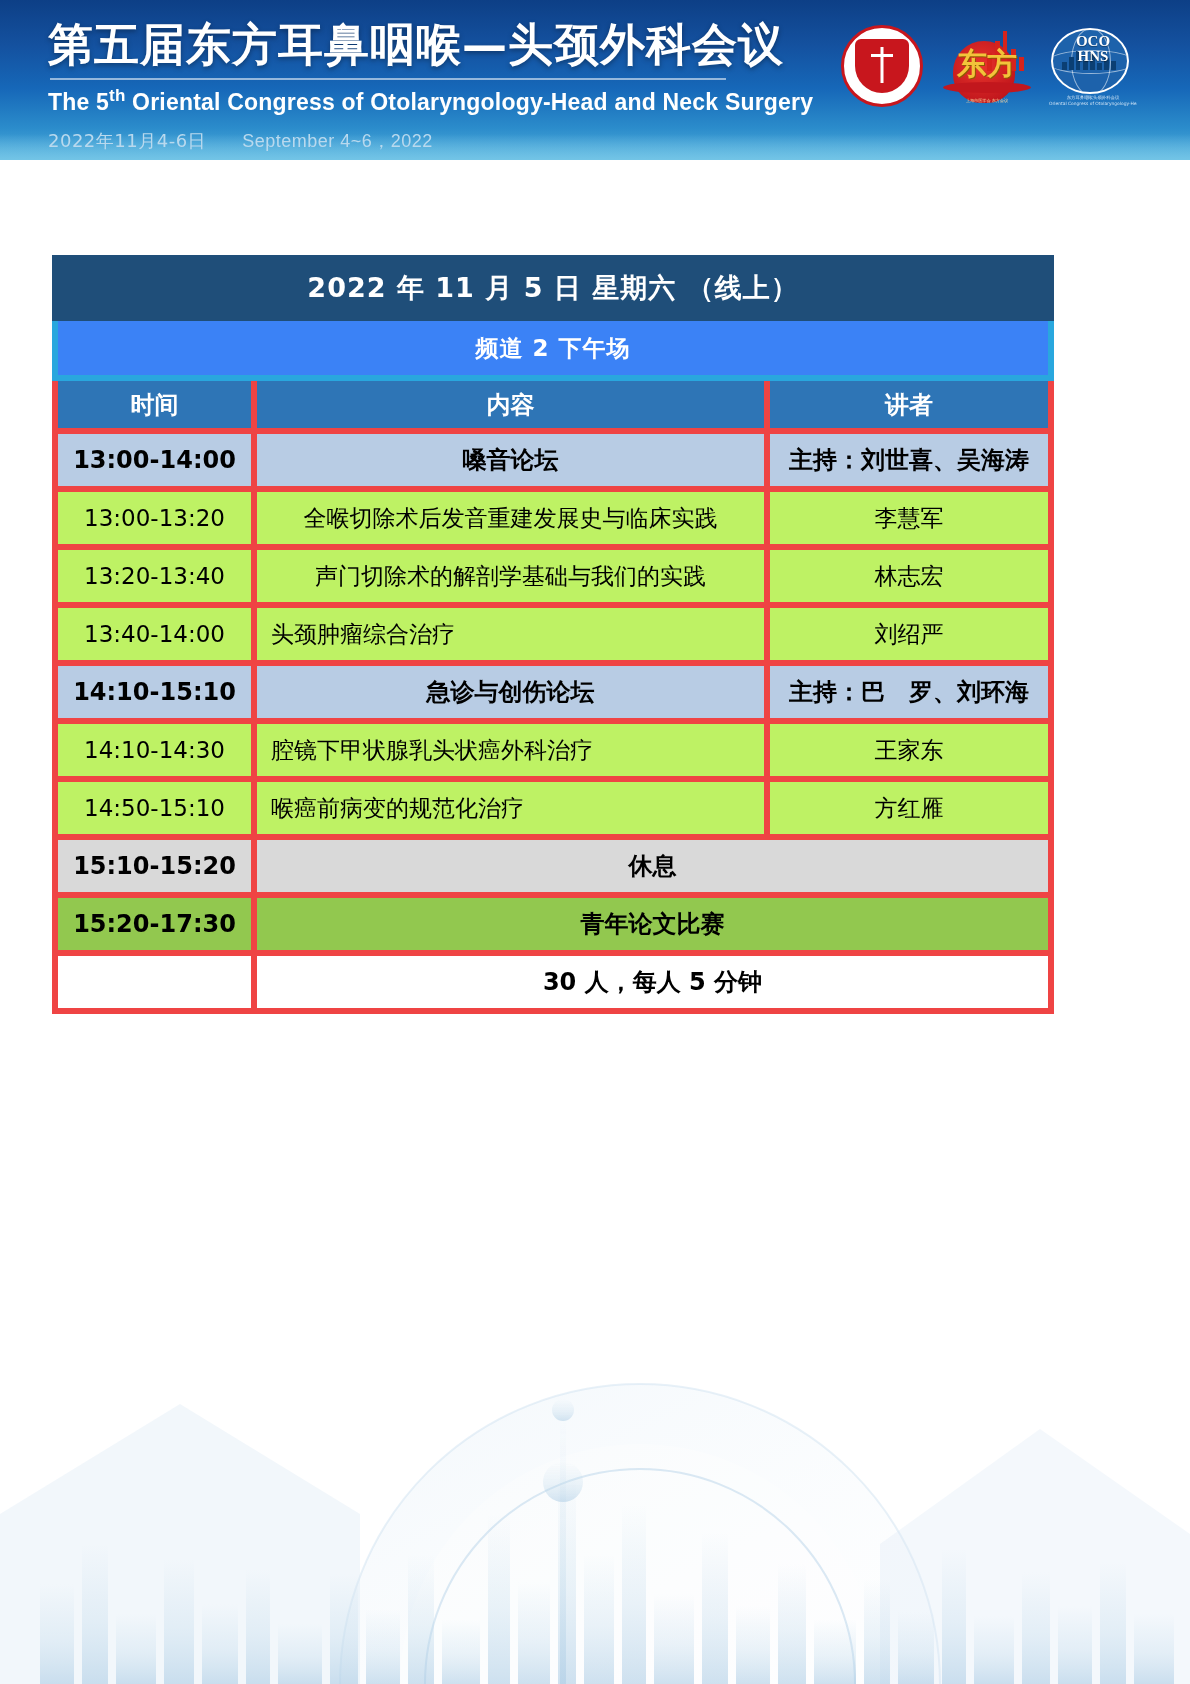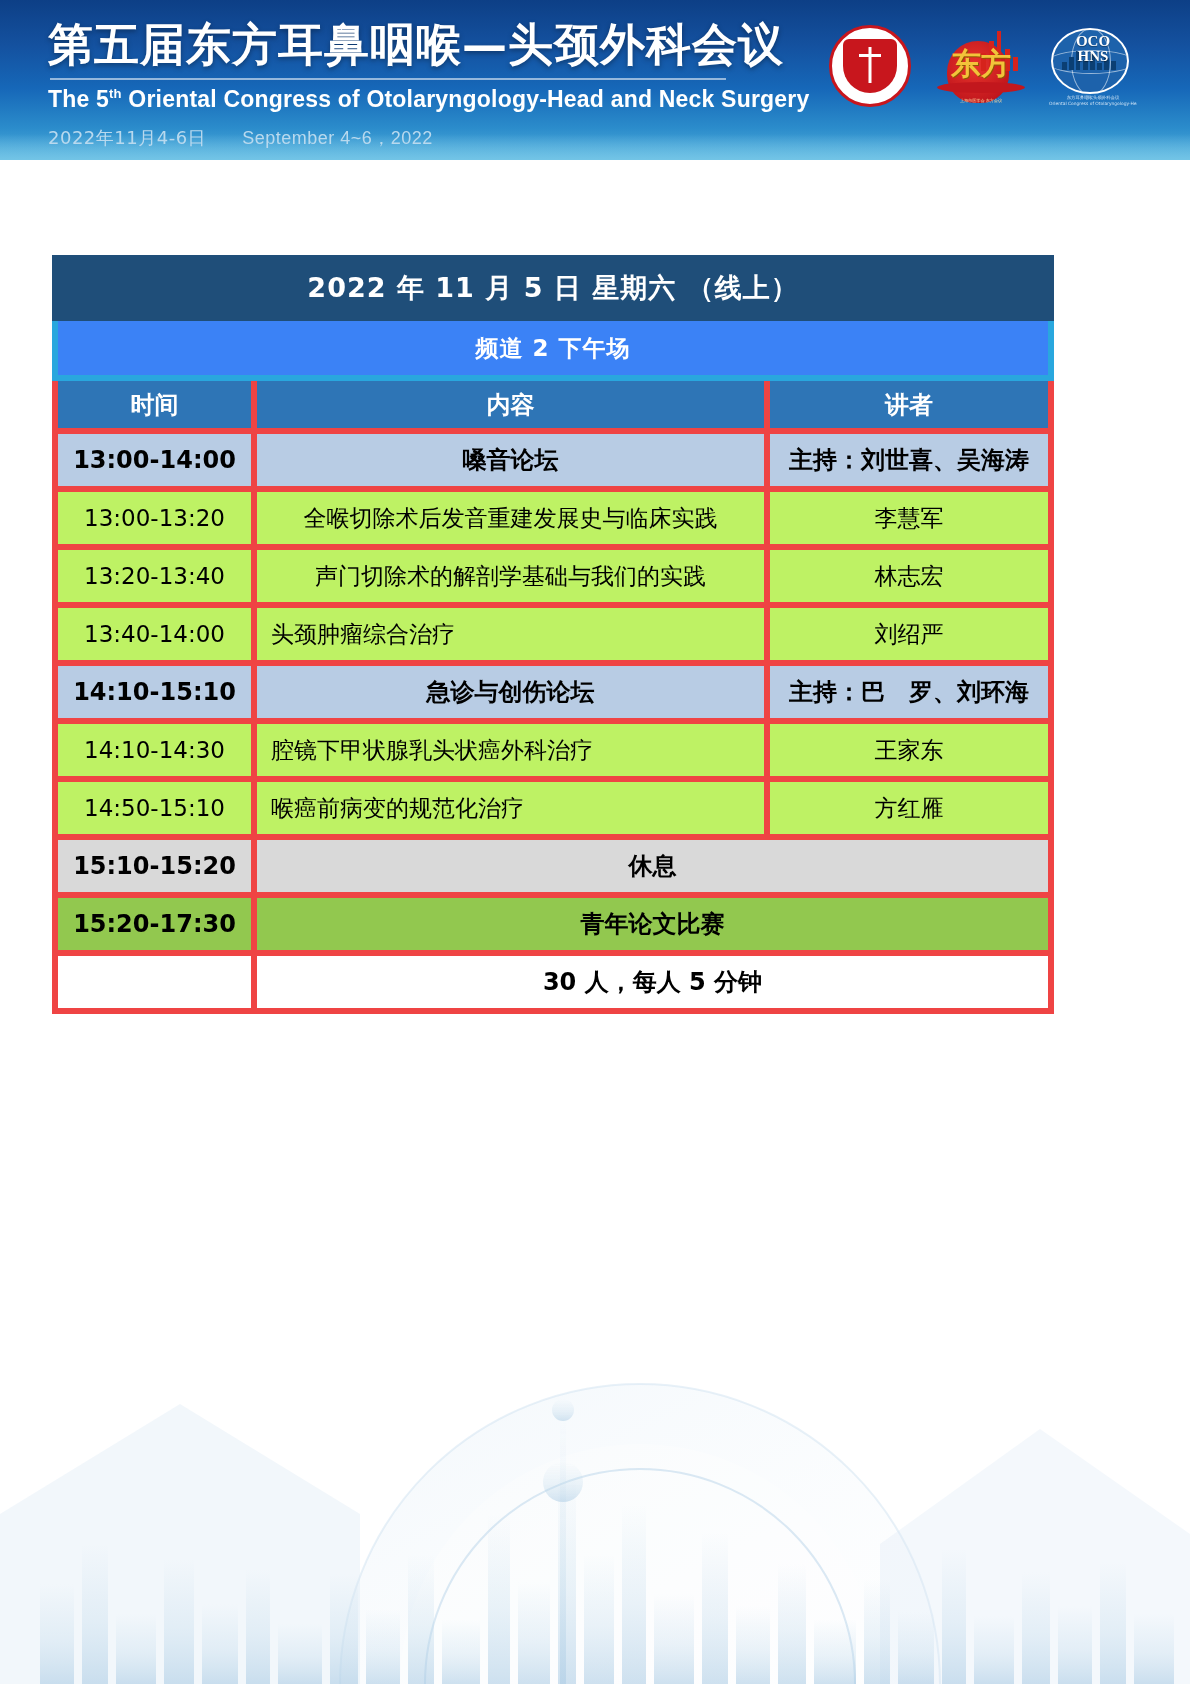--- a/index.html
+++ b/index.html
@@ -53,40 +53,40 @@
     margin: 5px 0 6px 2px;
   }
   .en-title {
     font-family: "Liberation Sans", sans-serif;
     font-size: 23px;
     font-weight: bold;
     color: #ffffff;
     letter-spacing: 0.2px;
     white-space: nowrap;
   }
-  .en-title sup { font-size: 13px; vertical-align: super; }
+  .en-title sup { font-size: 17px; vertical-align: super; }
   .date-line {
     margin-top: 13px;
     font-family: "Liberation Sans", sans-serif;
     font-size: 18px;
     color: #b9d9ee;
     letter-spacing: 0.5px;
     white-space: nowrap;
   }
   .date-line .cn { margin-right: 36px; font-family: "DejaVu Sans", sans-serif; }
 
   
   .logos {
     position: absolute;
     top: 24px;
     right: 55px;
     z-index: 4;
     display: flex;
     align-items: center;
-    gap: 22px;
+    gap: 16px;
   }
   .logo { position: relative; }
 
   
   .logo-smda {
     width: 82px; height: 82px;
     border-radius: 50%;
     background: #ffffff;
     border: 3px solid #c8161d;
     display: flex; align-items: center; justify-content: center;

